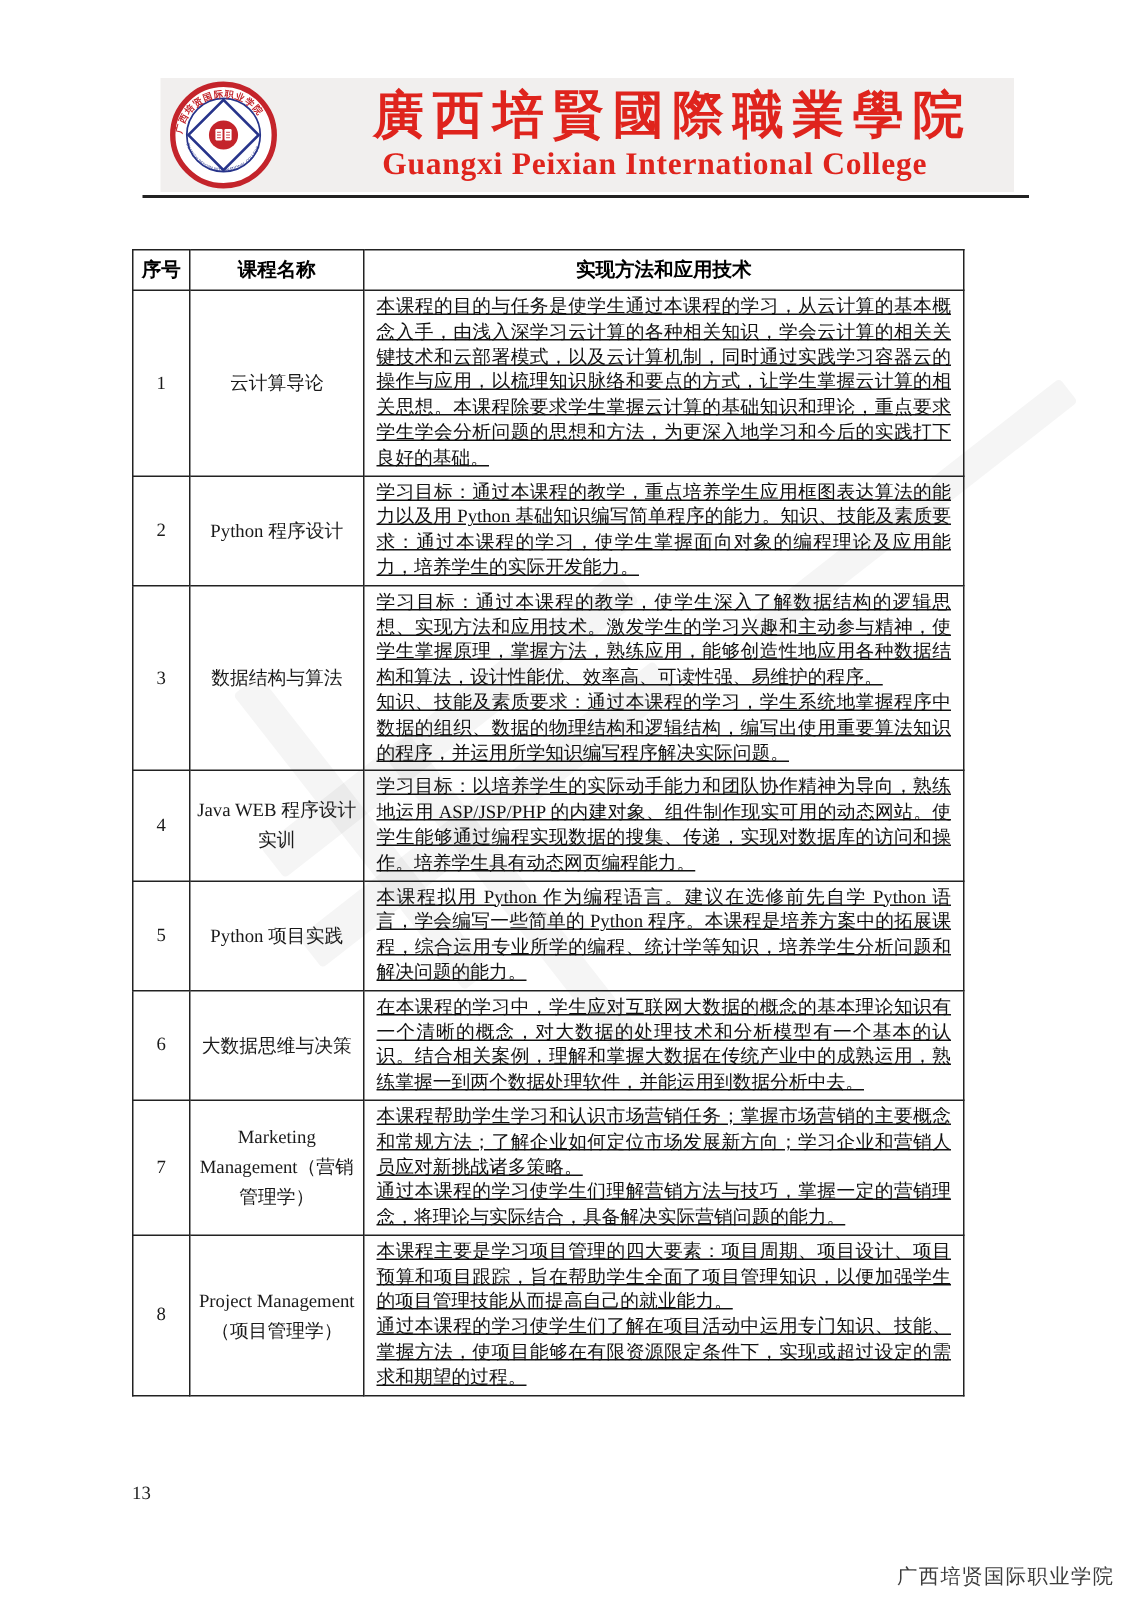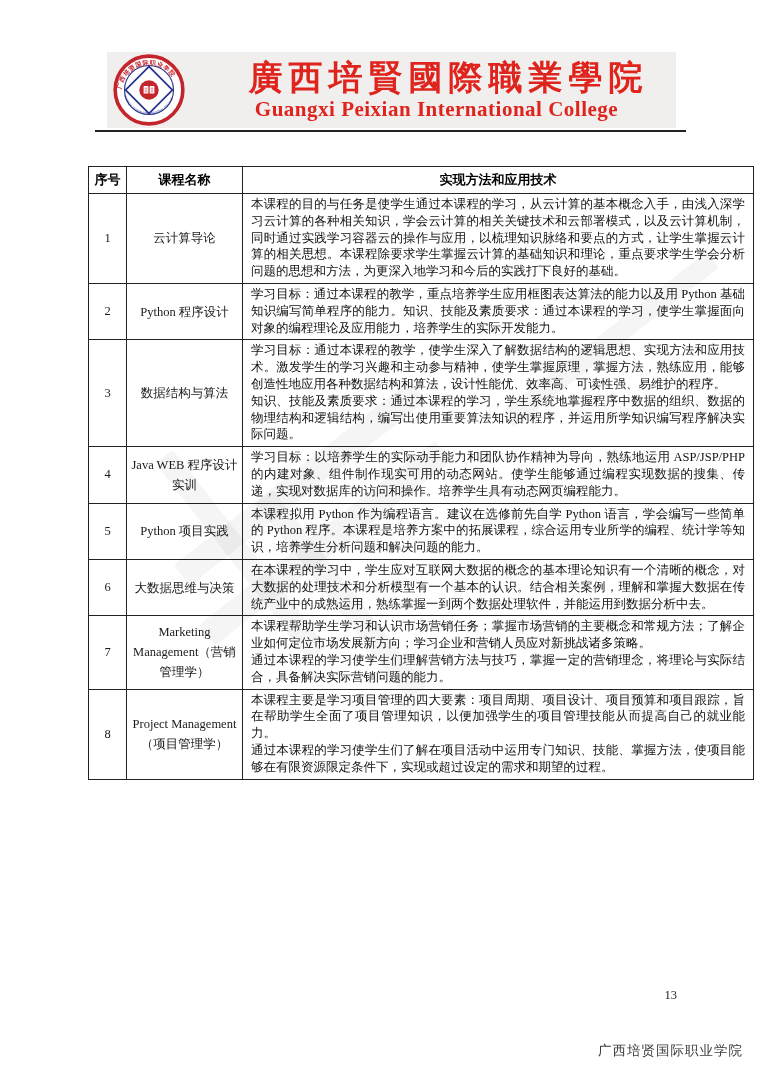--- a/index.html
+++ b/index.html
@@ -38,21 +38,21 @@
   }
   
   .wm{position:absolute;background:rgba(80,80,80,0.06);transform:rotate(-38deg);border-radius:3px;}
   .wm1{left:150px;top:470px;width:300px;height:26px;}
   .wm2{left:175px;top:530px;width:300px;height:26px;}
   .wm3{left:230px;top:430px;width:22px;height:250px;}
   .wm4{left:330px;top:470px;width:22px;height:250px;}
   .wm5{left:480px;top:330px;width:260px;height:20px;}
   
   table.course{
-    position:absolute;left:88px;top:166px;width:666px;
+    position:absolute;left:88px;top:166px;width:555px;
     border-collapse:collapse;table-layout:fixed;
     background:transparent;
   }
   table.course th, table.course td{
     border:1px solid #222;
     font-family:"Liberation Serif", serif;
   }
   col.c-no{width:38px;}
   col.c-name{width:116px;}
   th{
@@ -64,26 +64,26 @@
   }
   td.course-name{
     text-align:center;vertical-align:middle;font-size:12.5px;
     line-height:20px;padding:0 2px;
   }
   td.content{
     padding:2px 8px 3px 8px;vertical-align:top;
   }
   td.content p{
     margin:0;font-size:12.5px;line-height:16.8px;
-    text-align:justify;color:#111;
+    text-align:justify;color:#111;text-decoration:underline;
   }
   
   .pageno{
     position:absolute;left:88px;top:988px;width:589px;
-    text-align:right;font-size:12.5px;color:#222;
+    text-align:left;font-size:12.5px;color:#222;
   }
   .footer-text{
     position:absolute;right:20px;top:1042px;
     font-size:13.5px;color:#3c3c3c;letter-spacing:1px;
   }
 </style>
 </head>
 <body>
 
 <div class="page">

